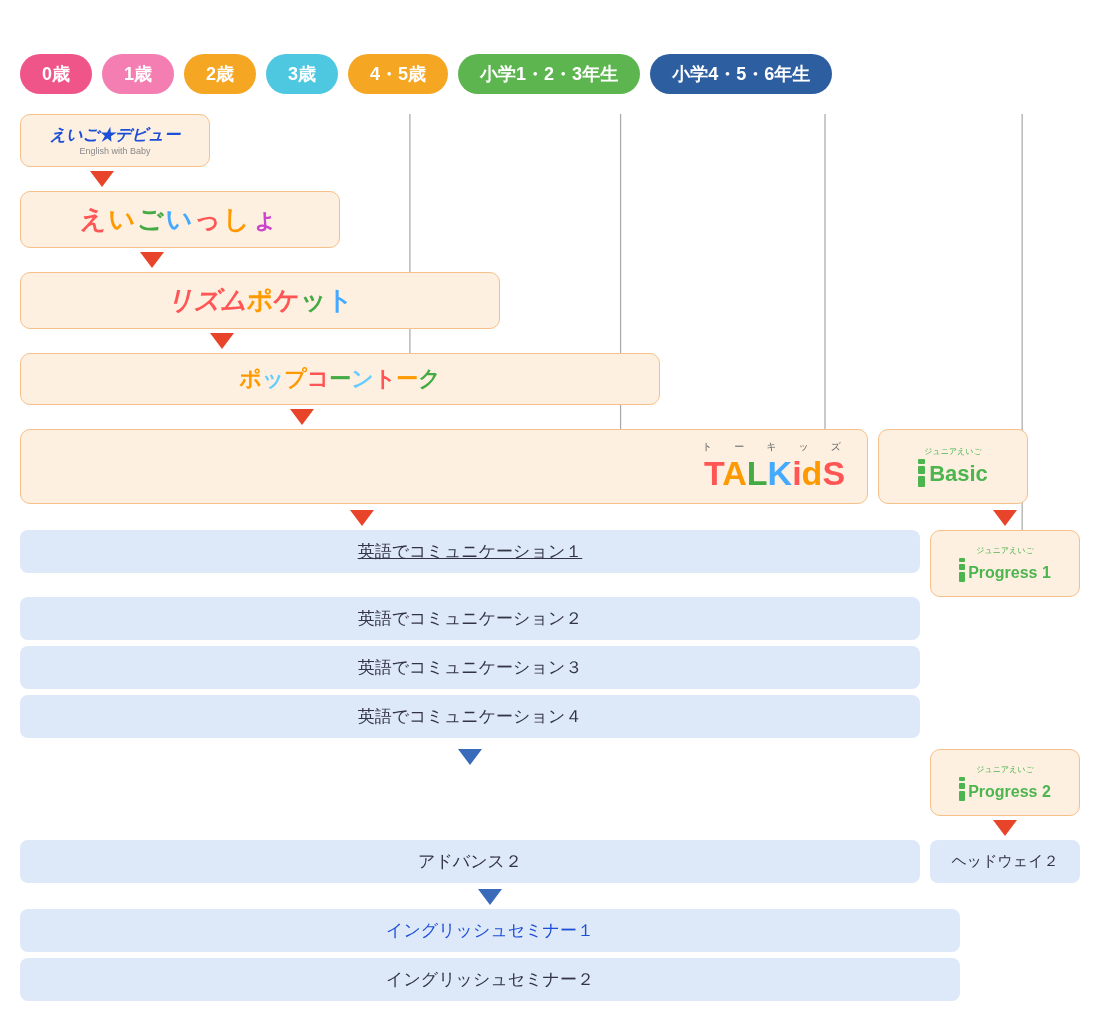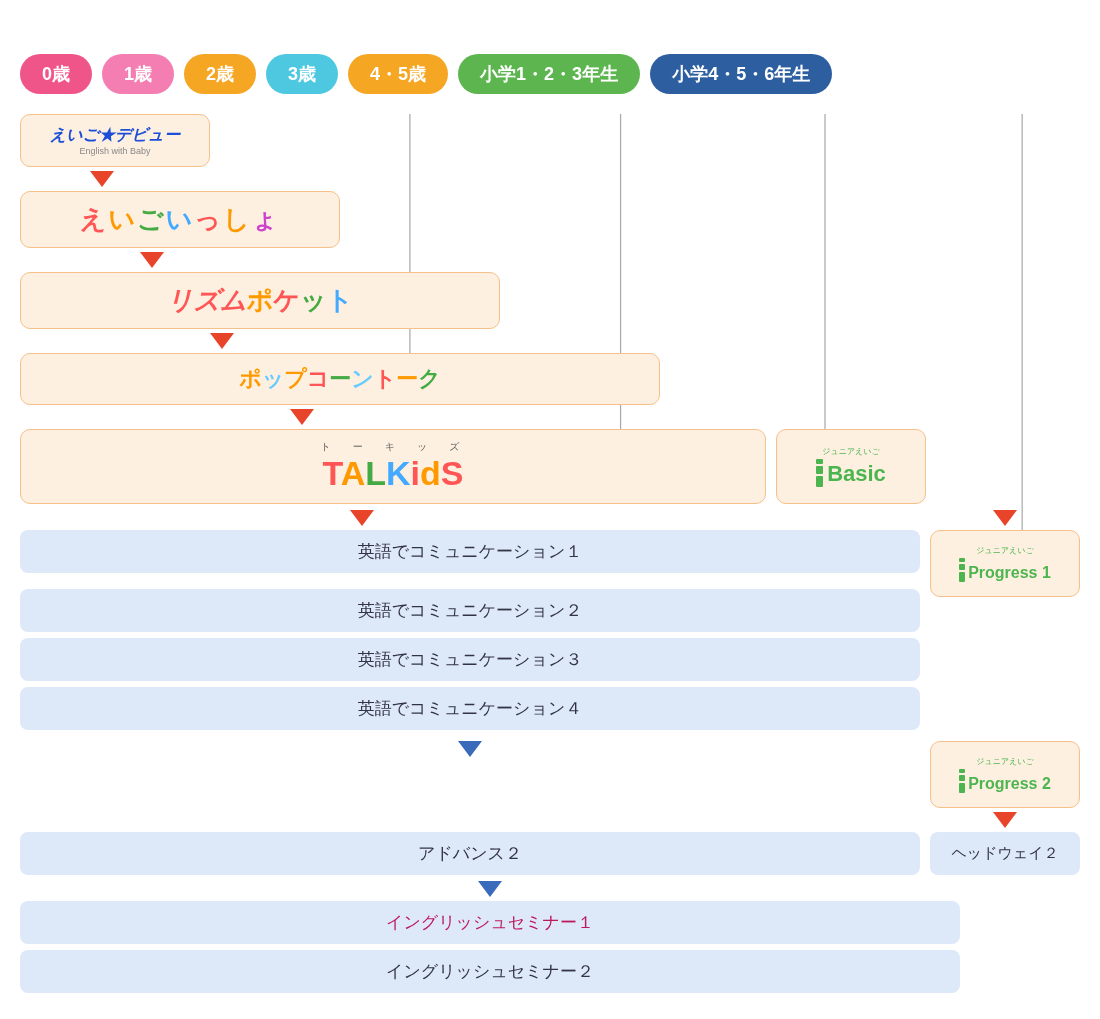--- a/index.html
+++ b/index.html
@@ -163,21 +163,21 @@
         <span style="color:#f90;">ポ</span><span style="color:#6cf;">ッ</span><span style="color:#f90;">プ</span><span style="color:#f55;">コ</span><span style="color:#4a4;">ー</span><span style="color:#6cf;">ン</span><span style="color:#f55;">ト</span><span style="color:#f90;">ー</span><span style="color:#4a4;">ク</span>
       </div>
     </div>
   </div>
 
   <div style="margin-left:270px; margin-bottom:4px;">
     <div style="width:0;height:0;border-left:12px solid transparent;border-right:12px solid transparent;border-top:16px solid #e8442a;"></div>
   </div>
 
   <div style="display:flex; margin-bottom:6px; gap:10px; align-items:stretch;">
-    <div class="box-peach" style="width:746px;">
+    <div class="box-peach" style="width:848px;justify-content:flex-end;">
       <div style="text-align:center;">
         <div style="font-size:10px; color:#666; letter-spacing:6px; margin-bottom:0px;">ト　ー　キ　ッ　ズ</div>
         <div style="font-size:34px; font-weight:900;">
           <span style="color:#f55;">T</span><span style="color:#f90;">A</span><span style="color:#4a4;">L</span><span style="color:#4af;">K</span><span style="color:#f55;">i</span><span style="color:#f90;">d</span><span style="color:#f55;">S</span>
         </div>
       </div>
     </div>
     <div class="box-peach" style="width:150px; flex-shrink:0;">
       <div style="text-align:center;">
         <div style="font-size:8px; color:#4db54f; margin-bottom:2px;">ジュニアえいご</div>
@@ -198,21 +198,21 @@
       <div style="width:0;height:0;border-left:12px solid transparent;border-right:12px solid transparent;border-top:16px solid #e8442a;"></div>
     </div>
     <div style="width:150px; display:flex; justify-content:center; flex-shrink:0;">
       <div style="width:0;height:0;border-left:12px solid transparent;border-right:12px solid transparent;border-top:16px solid #e8442a; margin-top:0;"></div>
     </div>
   </div>
 
   <div style="display:flex; margin-bottom:5px; gap:10px; align-items:flex-start;">
     <div style="width:940px;">
 
-      <div class="box-blue" style="width:100%; margin-bottom:16px;">
+      <div class="box-blue" style="width:100%; margin-bottom:24px;text-decoration:underline;">
         <span style="font-size:17px; color:#334;">英語でコミュニケーション１</span>
       </div>
 
       <div class="box-blue" style="width:100%; margin-bottom:6px;">
         <span style="font-size:17px; color:#334;">英語でコミュニケーション２</span>
       </div>
 
       <div class="box-blue" style="width:100%; margin-bottom:6px;">
         <span style="font-size:17px; color:#334;">英語でコミュニケーション３</span>
       </div>
@@ -277,21 +277,21 @@
       <span style="font-size:15px; color:#334;">ヘッドウェイ２</span>
     </div>
   </div>
 
   <div style="display:flex; justify-content:center; width:940px; margin-bottom:4px;">
     <div style="width:0;height:0;border-left:12px solid transparent;border-right:12px solid transparent;border-top:16px solid #3a6bba;"></div>
   </div>
 
   <div style="display:flex; margin-bottom:6px; gap:10px;">
     <div class="box-blue" style="width:940px;">
-      <span style="font-size:17px; color:#be185d;">イングリッシュセミナー１</span>
+      <span style="font-size:17px; color:#1d4ed8;">イングリッシュセミナー１</span>
     </div>
   </div>
 
   <div style="display:flex; margin-bottom:6px; gap:10px;">
     <div class="box-blue" style="width:940px;">
       <span style="font-size:17px; color:#334;">イングリッシュセミナー２</span>
     </div>
   </div>
 
 </div>

